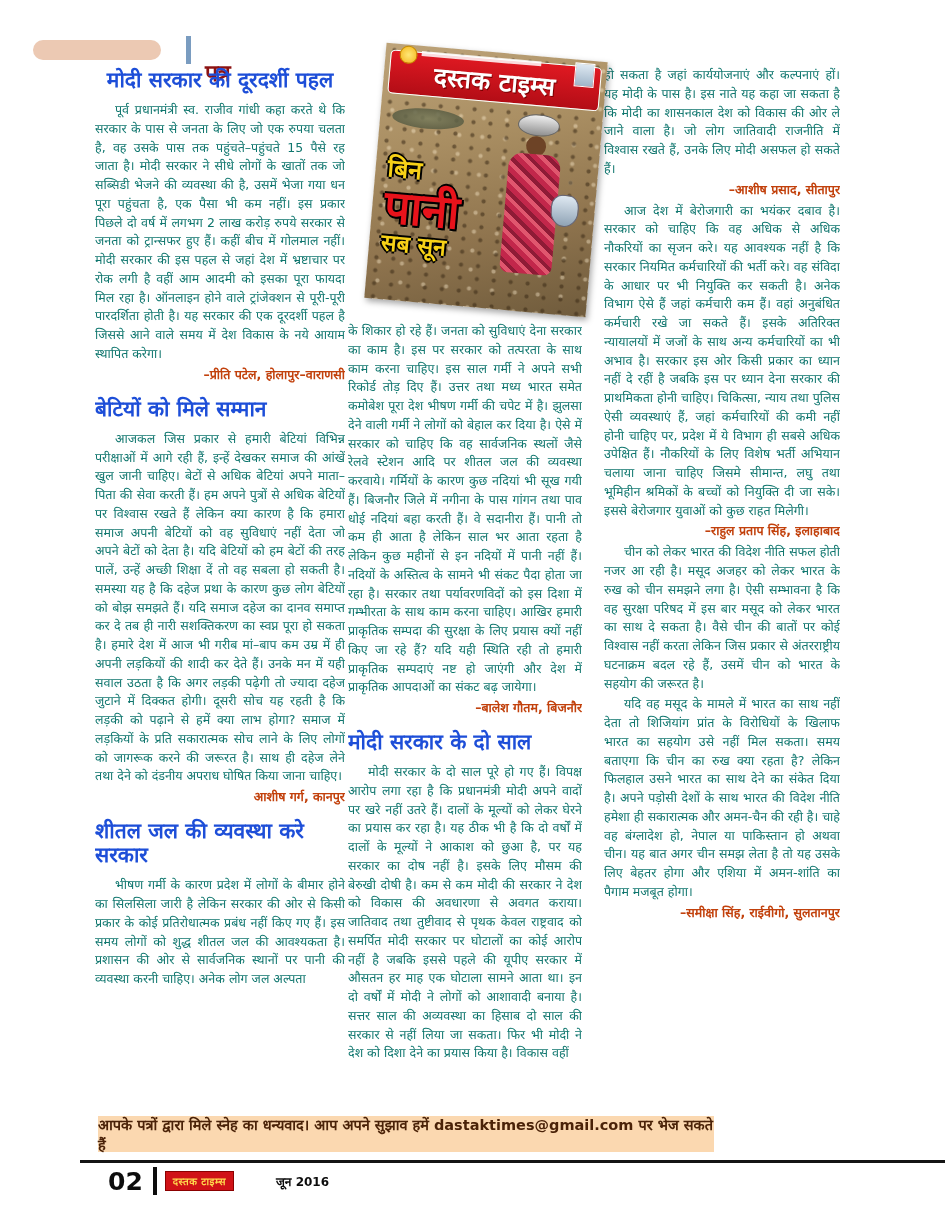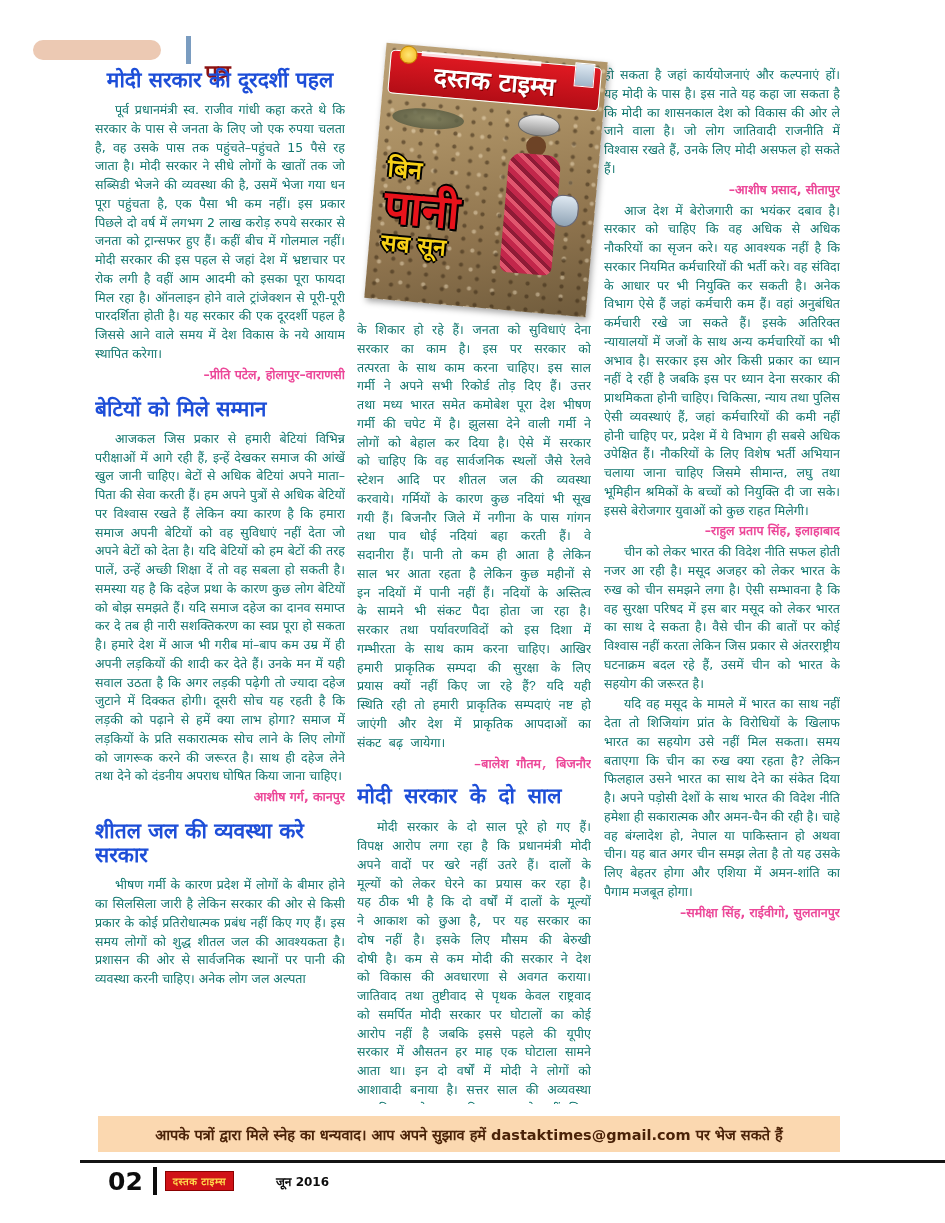--- a/index.html
+++ b/index.html
@@ -9,28 +9,28 @@
   }
   
   .mast-row { position:absolute; left:0; top:0; width:945px; height:70px; }
   .pill { position:absolute; left:33px; top:40px; width:128px; height:20px;
           background:#ecc9b3; border-radius:11px; }
   .hdr-divider { position:absolute; left:186px; top:36px; width:5px; height:28px; background:#7a9cc0; }
   .section-label { position:absolute; left:205px; top:32px; font-size:23px; font-weight:bold; color:#8c1212;margin-top:24px; }
   
   .col { position:absolute; top:66px; height:1042px; overflow:hidden; box-sizing:border-box; }
   .col1 { left:95px;  width:250px; }
-  .col2 { left:357px; width:234px; padding-top:256px;font-family:Liberation Mono, monospace; }
+  .col2 { left:348px; width:234px; padding-top:256px; }
   .col3 { left:604px; width:236px; }
   .headline { font-size:21px; font-weight:bold; color:#1d4ed8; line-height:1.15;
               margin:14px 0 9px 0; }
   .headline.first { margin-top:2px; text-align:center; }
   .body { font-size:12.5px; line-height:1.5; text-align:justify; color:#0f766e; margin:0 0 2px 0; }
   .indent { text-indent:20px; }
-  .sig { font-size:12.5px; font-weight:bold; color:#ec4899; text-align:right; margin:2px 0 4px 0; }
+  .sig { font-size:12.5px; font-weight:bold; color:#c2410c; text-align:right; margin:2px 0 4px 0; }
   
   .cover { position:absolute; left:375px; top:52px; width:222px; height:256px;
            transform:rotate(5deg); z-index:2; box-shadow:2px 3px 6px rgba(0,0,0,.35); }
   .cover-photo { position:relative; width:100%; height:100%; overflow:hidden;
     background-image:
       radial-gradient(circle, rgba(58,42,22,.55) 1.5px, transparent 2.6px),
       radial-gradient(circle, rgba(255,240,210,.4) 1.5px, transparent 2.6px),
       linear-gradient(163deg,#bda379 0%, #a98e62 35%, #8f744e 68%, #6f5b3c 100%);
     background-size:17px 13px, 23px 19px, 100% 100%;
   }
@@ -58,21 +58,21 @@
     background:linear-gradient(#dfe9f2,#8fa3b5); border:1px solid #667; }
   .cover-lines { position:absolute; left:12px; top:112px; line-height:1.02; }
   .cl1 { font-size:25px; font-weight:900; color:#f7d117;
     text-shadow:-2px 0 #000, 2px 0 #000, 0 -2px #000, 0 2px #000; }
   .cl2 { font-size:46px; font-weight:900; color:#e8131b;
     text-shadow:-2px 0 #000, 2px 0 #000, 0 -2px #000, 0 2px #000, 2px 2px 0 #000; margin:2px 0; }
   .cl3 { font-size:23px; font-weight:900; color:#f7d117;
     text-shadow:-2px 0 #000, 2px 0 #000, 0 -2px #000, 0 2px #000; }
   
   .footer-zone { position:absolute; left:0; top:1104px; width:945px; height:119px; background:#fff; z-index:6; }
-  .notice-bar { position:absolute; left:98px; top:12px; width:742px; height:36px; background:#fbd8b0;
+  .notice-bar { position:absolute; left:98px; top:12px; width:616px; height:36px; background:#fbd8b0;
     display:flex; align-items:center; justify-content:center;
     font-weight:bold; font-size:14.5px; color:#4a2208; }
   .rule { position:absolute; left:80px; top:56px; width:865px; height:3px; background:#141414; }
   .footer-row { position:absolute; left:108px; top:60px; height:34px; display:flex; align-items:center;justify-content:center; }
   .pageno { font-size:25px; font-weight:bold; color:#0d0d0d; }
   .vbar { width:4px; height:28px; background:#0d0d0d; margin:0 8px 0 10px; }
   .footer-logo { background:#d01217; color:#ffd94d; font-size:10px; font-weight:bold;
     padding:2px 7px; border:1px solid #8b0000; letter-spacing:.5px; }
   .issue-date { font-size:12px; font-weight:bold; color:#0d0d0d; margin-left:42px; }
 </style>

